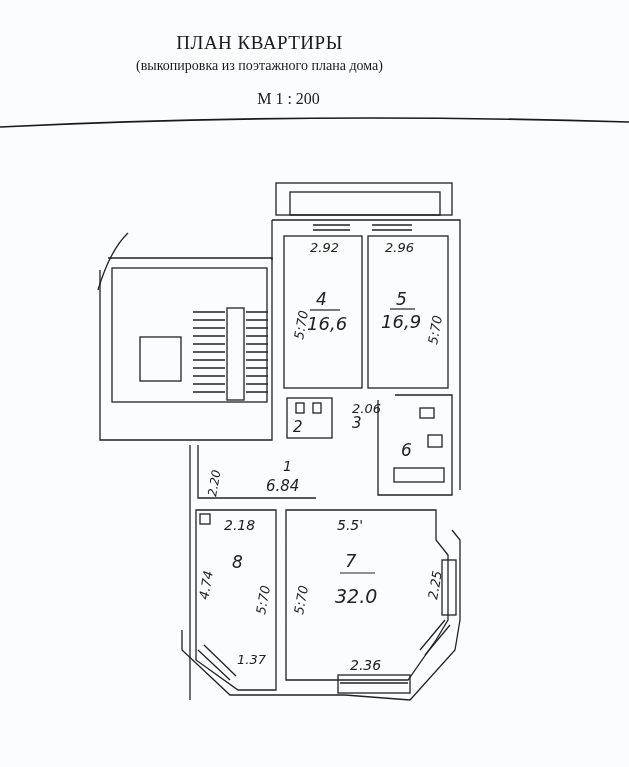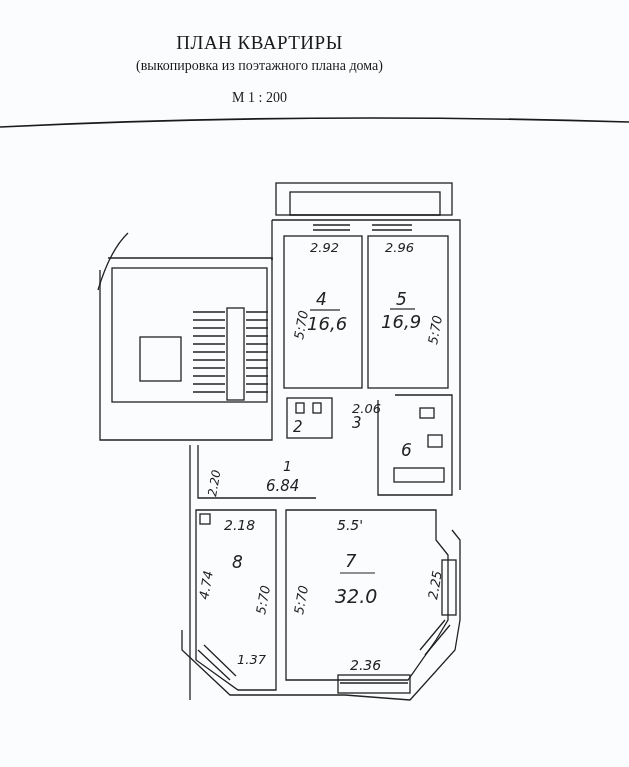--- a/index.html
+++ b/index.html
@@ -4,21 +4,21 @@
 <style>
   html, body { margin:0; padding:0; }
   body {
     width:629px; height:767px; position:relative; overflow:hidden;
     background:#fbfcfd;
     font-family:"Liberation Serif", serif; color:#1a1a1a;
   }
   .title { position:absolute; left:0; width:519px; text-align:center; }
   .t1 { top:32px; font-size:19px; letter-spacing:0.5px; }
   .t2 { top:58px; font-size:14px; }
-  .t3 { top:90px; font-size:14px; }
+  .t3 { top:90px; font-size:16px;padding-left:29px; }
   svg { position:absolute; left:0; top:0; }
   .hand { font-family:"DejaVu Sans", sans-serif; font-style:italic; fill:#222; }
 </style>
 </head>
 <body>
 
 <div class="title t1">ПЛАН КВАРТИРЫ</div>
 <div class="title t2">(выкопировка из поэтажного плана дома)</div>
 <div class="title t3">М 1 : 200</div>
 

